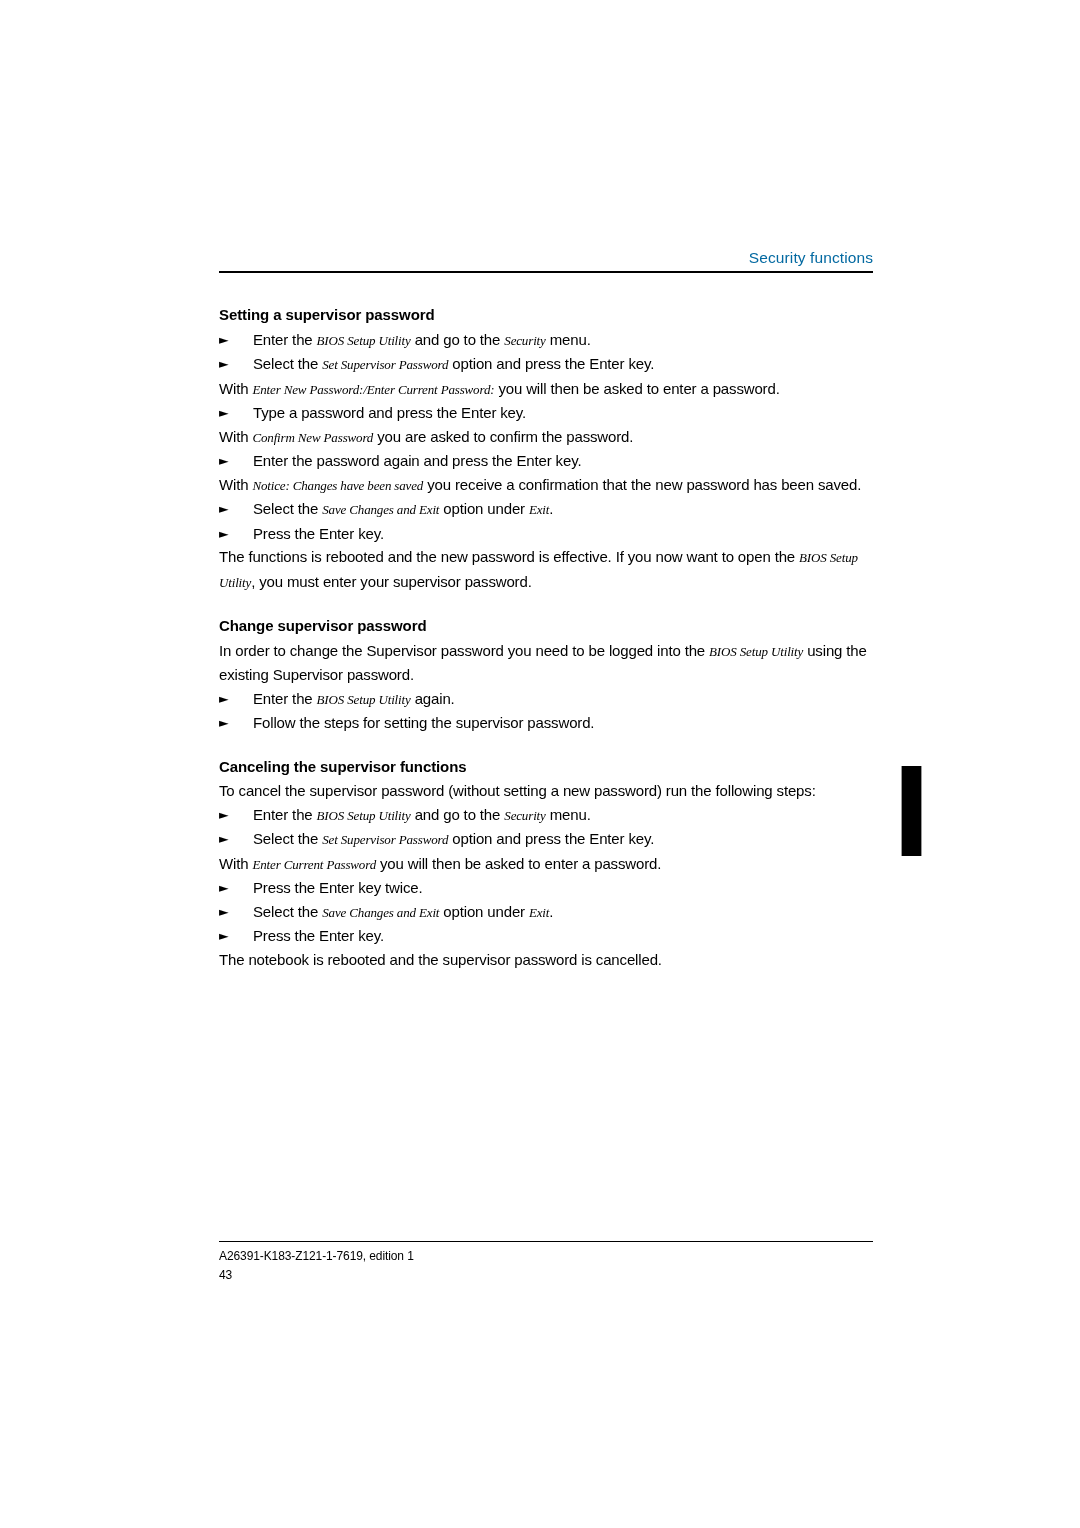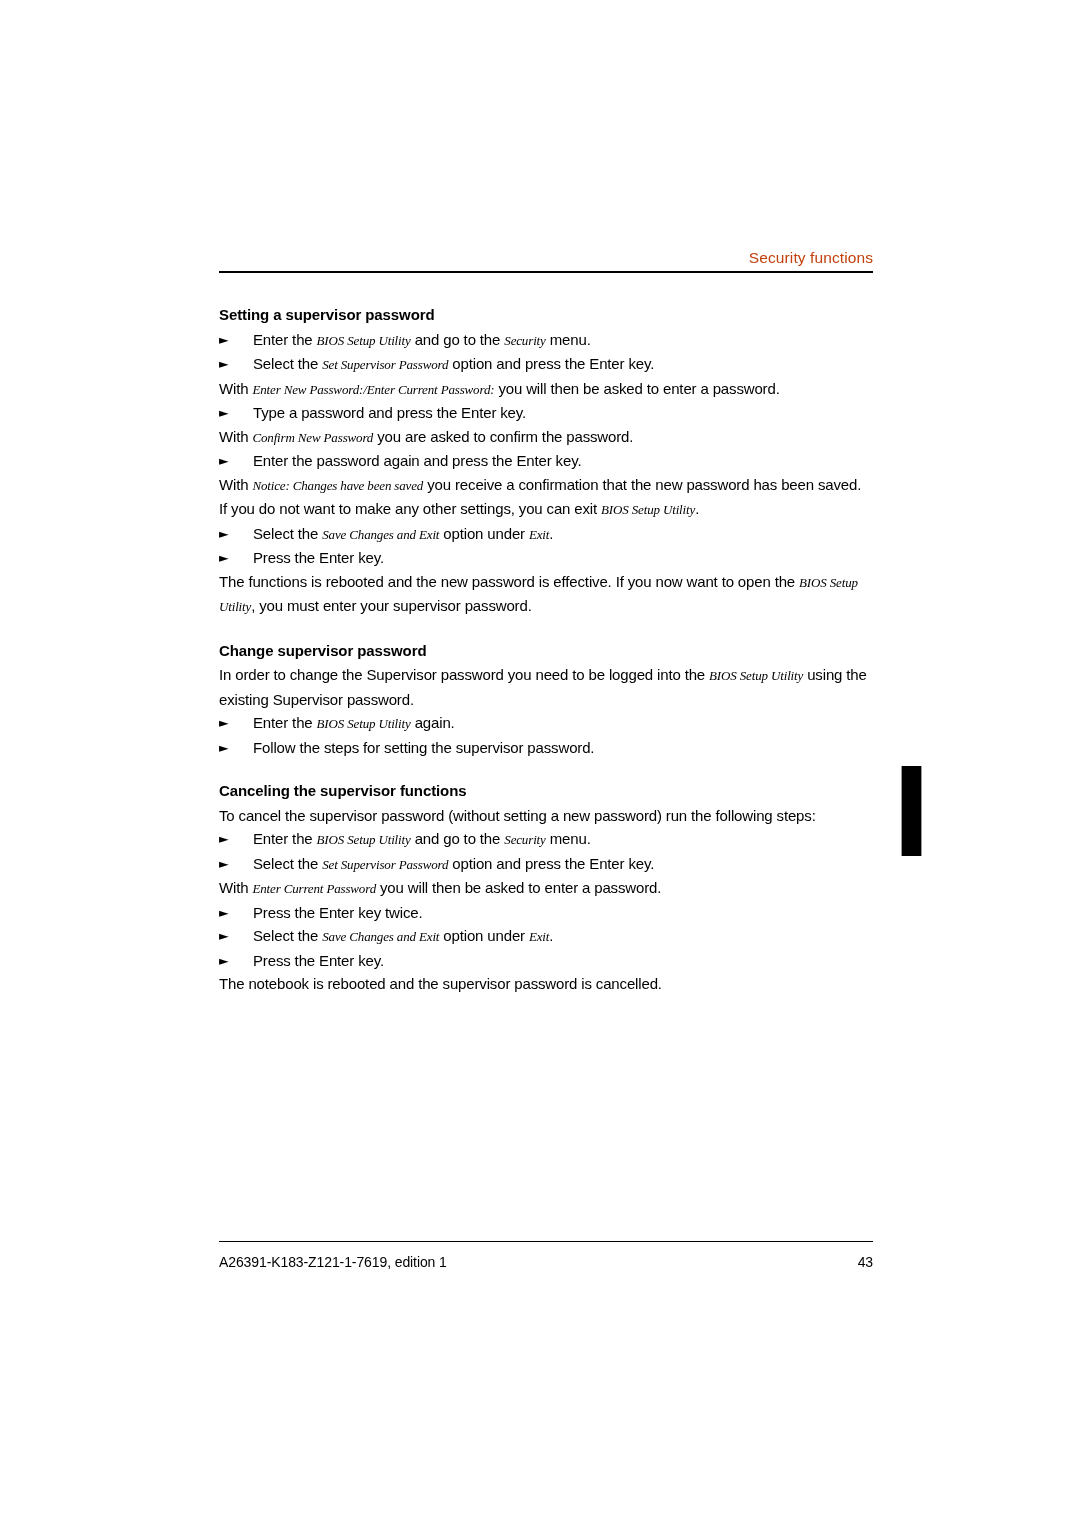--- a/index.html
+++ b/index.html
@@ -28,21 +28,21 @@
     position: absolute;
     left: 219px;
     top: 248px;
     width: 654px;
   }
   .header-title {
     text-align: right;
     font-size: 15.5px;
     line-height: 19px;
     letter-spacing: 0.1px;
-    color: #c2410c;
+    color: #0369a1;
   }
   .header-rule {
     margin-top: 4px;
     border-top: 2.2px solid #000;
     width: 100%;
   }
 
   
   .content {
     position: absolute;
@@ -118,24 +118,25 @@
     width: 654px;
   }
   .footer-rule {
     border-top: 1.6px solid #000;
     width: 100%;
   }
   .footer-row {
     display: flex;
     justify-content: space-between;
     align-items: baseline;
-    margin-top: 11px;
-    font-size: 14px;
+    margin-top: 5px;
+    font-size: 12px;
     line-height: 19px;
     letter-spacing: -0.1px;
+    flex-direction: column;
   }
 </style>
 </head>
 <body>
 
 <div class="page">
 
   <div class="header">
     <div class="header-title">Security functions</div>
     <div class="header-rule"></div>
@@ -155,21 +156,20 @@
       <div class="step">
         <span class="bullet">►</span>
         <span class="step-text"><span>Type a password and press the Enter key.</span></span>
       </div>
       <p class="para"><span>With </span><span class="term">Confirm New Password</span><span> you are asked to confirm the password.</span></p>
       <div class="step">
         <span class="bullet">►</span>
         <span class="step-text"><span>Enter the password again and press the Enter key.</span></span>
       </div>
       <p class="para"><span>With </span><span class="term">Notice: Changes have been saved</span><span> you receive a confirmation that the new password has been saved.</span></p>
-      <p class="para"><span>If you do not want to make any other settings, you can exit </span><span class="term">BIOS Setup Utility</span><span>.</span></p>
       <div class="step">
         <span class="bullet">►</span>
         <span class="step-text"><span>Select the </span><span class="term">Save Changes and Exit</span><span> option under </span><span class="term">Exit</span><span>.</span></span>
       </div>
       <div class="step">
         <span class="bullet">►</span>
         <span class="step-text"><span>Press the Enter key.</span></span>
       </div>
       <p class="para"><span>The functions is rebooted and the new password is effective. If you now want to open the </span><span class="term">BIOS Setup Utility</span><span>, you must enter your supervisor password.</span></p>
       <h2 class="section-heading spaced">Change supervisor password</h2>

